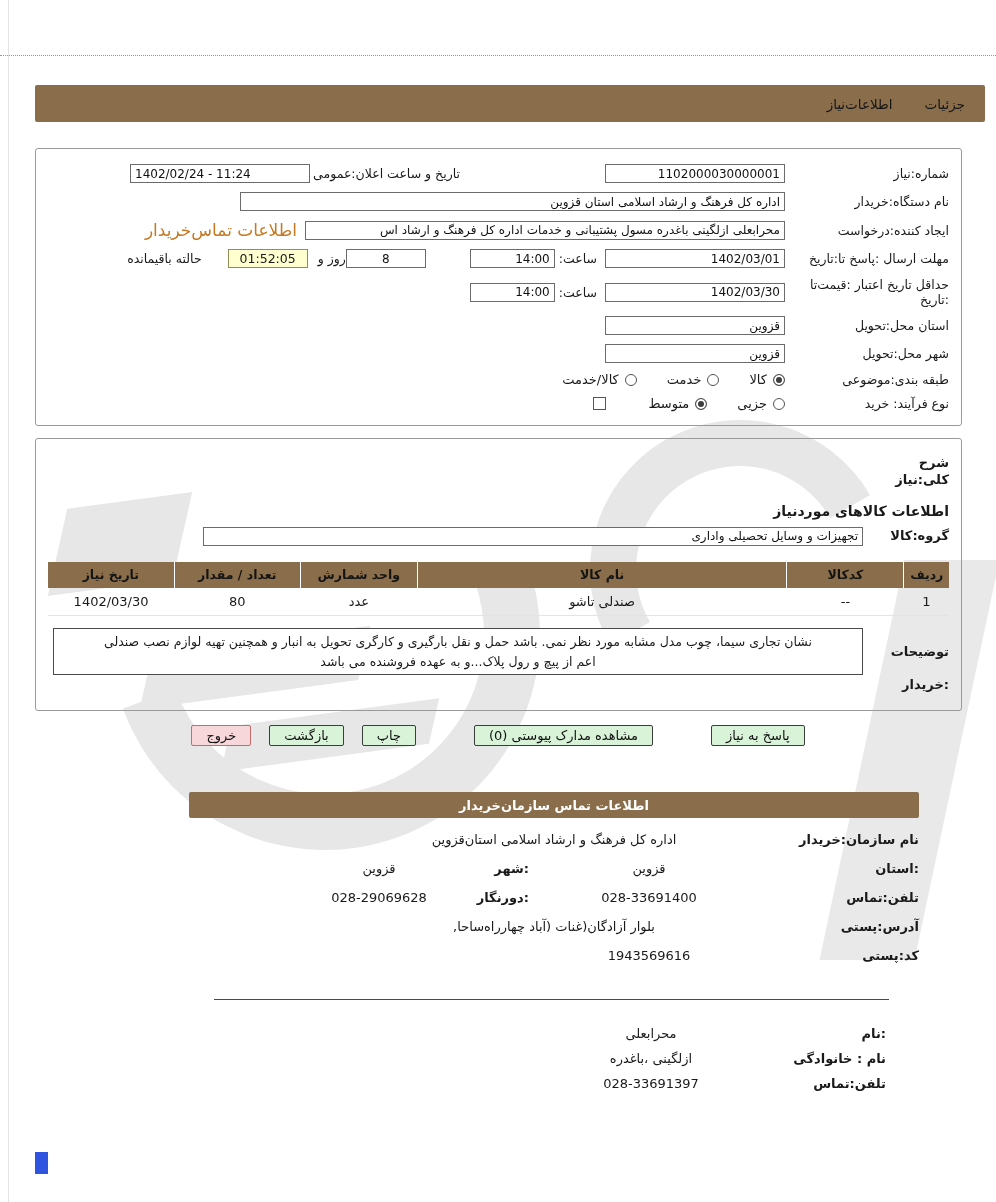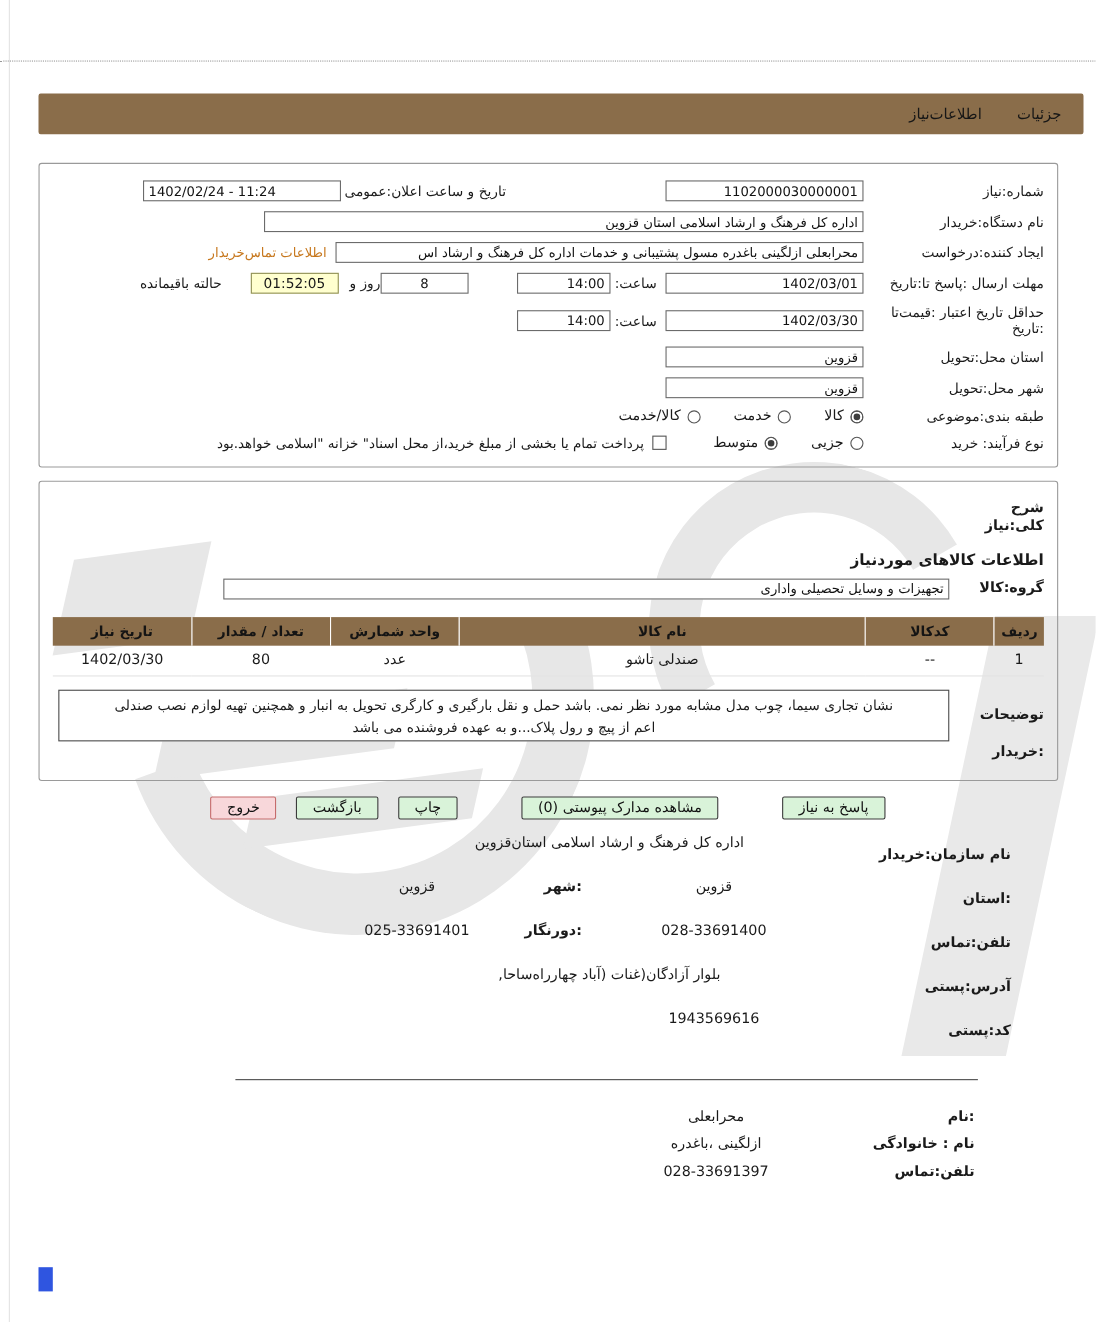--- a/index.html
+++ b/index.html
@@ -59,21 +59,21 @@
   .w480 { width:480px; } .w545 { width:545px; } .w660 { width:660px; }
 
   .hlabel { margin:0 8px 0 4px; font-size:12.5px; flex:none;text-align:center; }
   .timer {
     width:80px; height:19px; margin-right:10px; flex:none;
     background:#ffffcf; border:1px solid #8f8f55; text-align:center;
     font-size:12.5px; line-height:17px;
   }
   .plain { margin-right:0; font-size:12.5px; flex:none; }
   .remain { margin-right:26px; }
-  .link { color:#c7781e; margin-right:8px; cursor:pointer; font-size:12px; flex:none; }
+  .link { color:#c7781e; margin-right:8px; cursor:pointer; font-size:17px; flex:none; }
 
   .ropt { display:flex; align-items:center; flex:none; }
   .ropt + .ropt { margin-right:30px; }
   .radio {
     width:12px; height:12px; border:1px solid #555; border-radius:50%;
     background:#fff; margin-left:6px; flex:none;
   }
   .radio.checked { background:#3d3d3d; box-shadow:inset 0 0 0 2px #fff; }
   .chk { width:13px; height:13px; border:1px solid #555; background:#fff; margin:0 42px 0 8px; flex:none; }
   .note { font-size:12.3px; white-space:nowrap; }
@@ -117,21 +117,21 @@
   .btn.exit { background:#f8d7da; border-color:#c56c6c; }
 
   
   .cbar {
     margin:46px 77px 0 0; width:730px; height:26px; background:#8a6d4a; border-radius:2px;
     color:#fff; font-weight:bold; font-size:13px;
     display:flex; align-items:center; justify-content:center;
   }
   .contact { margin:12px 77px 0 0; width:730px; }
   .crow { display:flex; margin-top:14px; font-size:13px; align-items:flex-start; }
-  .cl  { font-weight:bold; width:150px; flex:none;margin-top:11px; }
+  .cl  { font-weight:bold; width:150px; flex:none; }
   .cv  { width:430px; text-align:center; }
   .cvs { width:240px; text-align:center; }
   .cl2 { font-weight:bold; width:75px; flex:none; }
   .cv2 { width:150px; text-align:center; }
 
   .divider { margin:36px 107px 0 auto; width:675px; border-top:1px solid #4a4a4a; }
   .creator { margin:22px 110px 0 0; width:645px; }
   .cr-heading { font-weight:bold; font-size:13.5px; }
   .crrow { display:flex; margin-top:10px; font-size:13px; }
   .crrow.first { margin-top:26px; }
@@ -232,21 +232,20 @@
       <span class="flabel">نوع فرآیند: خرید</span>
       <span class="ropt">
         <span class="radio"></span>
         <span>جزیی</span>
       </span>
       <span class="ropt">
         <span class="radio checked"></span>
         <span>متوسط</span>
       </span>
       <span class="chk"></span>
-      <span class="note">پرداخت تمام یا بخشی از مبلغ خرید،از محل اسناد" خزانه "اسلامی خواهد.بود</span>
     </div>
 
   </div>
 
   <div class="box box2">
 
     <div class="b2row">
       <span class="blabel">شرح کلی:نیاز</span>
     </div>
 
@@ -291,37 +290,38 @@
   </div>
 
   <div class="btnrow">
     <button class="btn">پاسخ به نیاز</button>
     <button class="btn attach">مشاهده مدارک پیوستی (0)</button>
     <button class="btn">چاپ</button>
     <button class="btn">بازگشت</button>
     <button class="btn exit">خروج</button>
   </div>
 
+  <div class="cbar">اطلاعات تماس سازمان‌خریدار</div>
 
   <div class="contact">
     <div class="crow">
       <span class="cl">نام سازمان:خریدار</span>
       <span class="cv">اداره کل فرهنگ و ارشاد اسلامی استان‌قزوین</span>
     </div>
     <div class="crow">
       <span class="cl">:استان</span>
       <span class="cvs">قزوین</span>
       <span class="cl2">:شهر</span>
       <span class="cv2">قزوین</span>
     </div>
     <div class="crow">
       <span class="cl">تلفن:تماس</span>
       <span class="cvs">028-33691400</span>
       <span class="cl2">:دورنگار</span>
-      <span class="cv2">025-33691401</span>
+      <span class="cv2">028-29069628</span>
     </div>
     <div class="crow">
       <span class="cl">آدرس:پستی</span>
       <span class="cv">بلوار آزادگان(غنات (آباد چهارراه‌ساحا,</span>
     </div>
     <div class="crow">
       <span class="cl">کد:پستی</span>
       <span class="cvs">1943569616</span>
     </div>
   </div>

